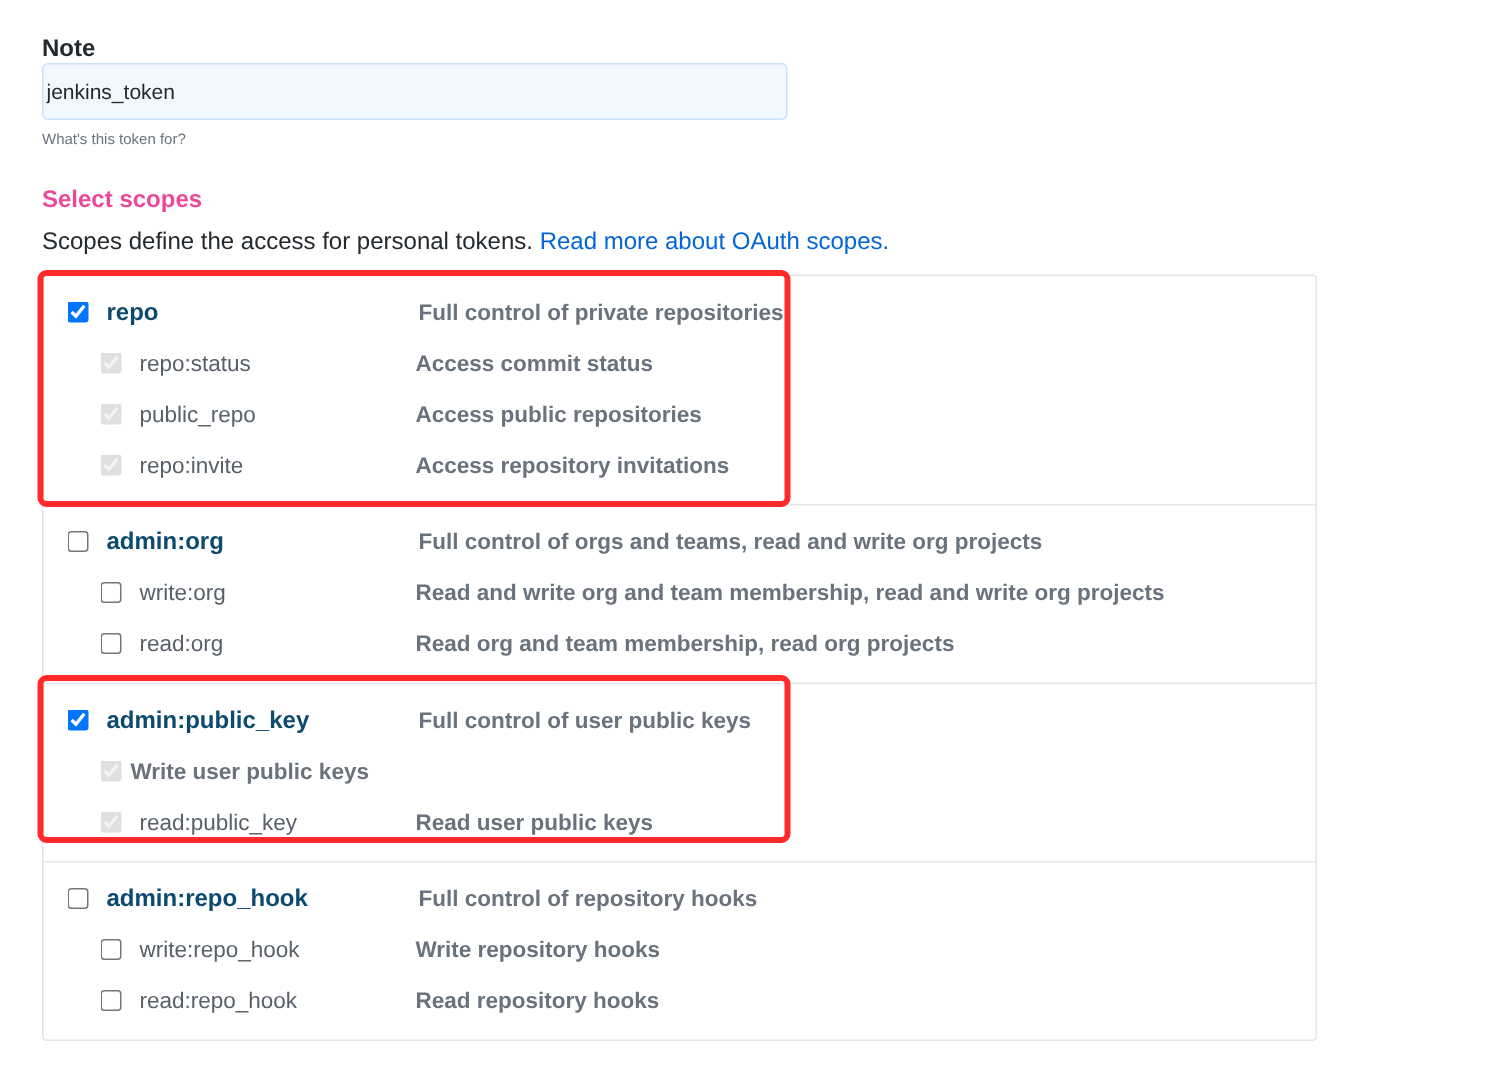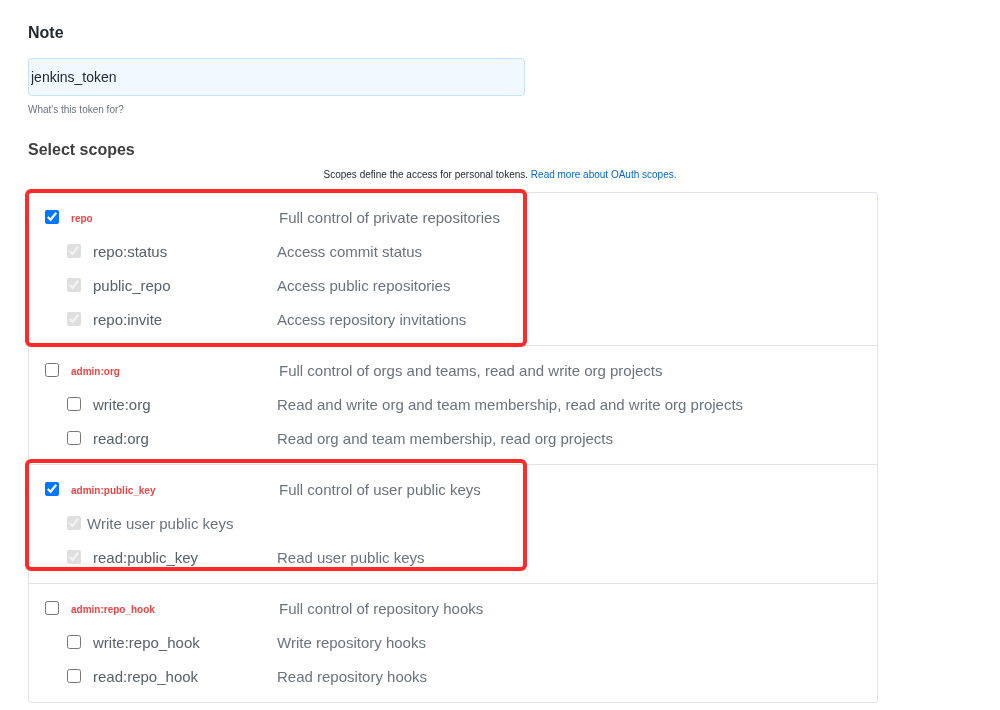--- a/index.html
+++ b/index.html
@@ -11,21 +11,21 @@
       font-family: -apple-system, BlinkMacSystemFont, "Segoe UI", Helvetica, Arial, sans-serif;
       font-size: 14px;
       color: #24292e;
       background: #fff;
       padding: 24px 28px;
       width: 1000px;
     }
     .note-label {
       font-weight: 600;
       font-size: 16px;
-      margin-bottom: 16px;
+      margin-bottom: 0;
       color: #24292e;
     }
     .note-input {
       width: 497px;
       padding: 8px 2px;
       font-size: 14px;
       line-height: 20px;
       color: #24292e;
       background-color: #f1f8ff;
       border: 1px solid #c8e1ff;
@@ -35,27 +35,26 @@
     .hint {
       margin-top: 8px;
       font-size: 10px;
       color: #6a737d;
     }
     .scopes-heading {
       font-weight: 600;
       font-size: 16px;
       margin-top: 26px;
       margin-bottom: 10px;
-      color: #404040;
+      color: #ec4899;
     }
     .scopes-desc {
-      font-size: 10px;
+      font-size: 16px;
       color: #24292e;
       margin-bottom: 12px;
-      text-align: center;
     }
     .scopes-link {
       color: #0366d6;
       text-decoration: none;
     }
     .scopes-container {
       border: 1px solid #e1e4e8;
       border-radius: 3px;
       width: 850px;
       position: relative;
@@ -80,32 +79,33 @@
     .scope-name-col {
       width: 214px;
       flex-shrink: 0;
       padding-left: 6px;
     }
     .child .scope-name-col {
       width: 190px;
     }
     .scope-name {
       font-weight: 600;
-      font-size: 10px;
-      color: #ef4444;
+      font-size: 16px;
+      color: #0c4a6e;
     }
     .child .scope-name {
       font-weight: 400;
       color: #586069;
       font-size: 15px;
     }
     .scope-desc {
       font-size: 15px;
       color: #6a737d;
       flex: 1;
+      font-weight: bold;
     }
     input[type="checkbox"] {
       width: 14px;
       height: 14px;
       cursor: pointer;
     }
     input[type="checkbox"].disabled-checked {
       opacity: 0.7;
     }
     .group {

